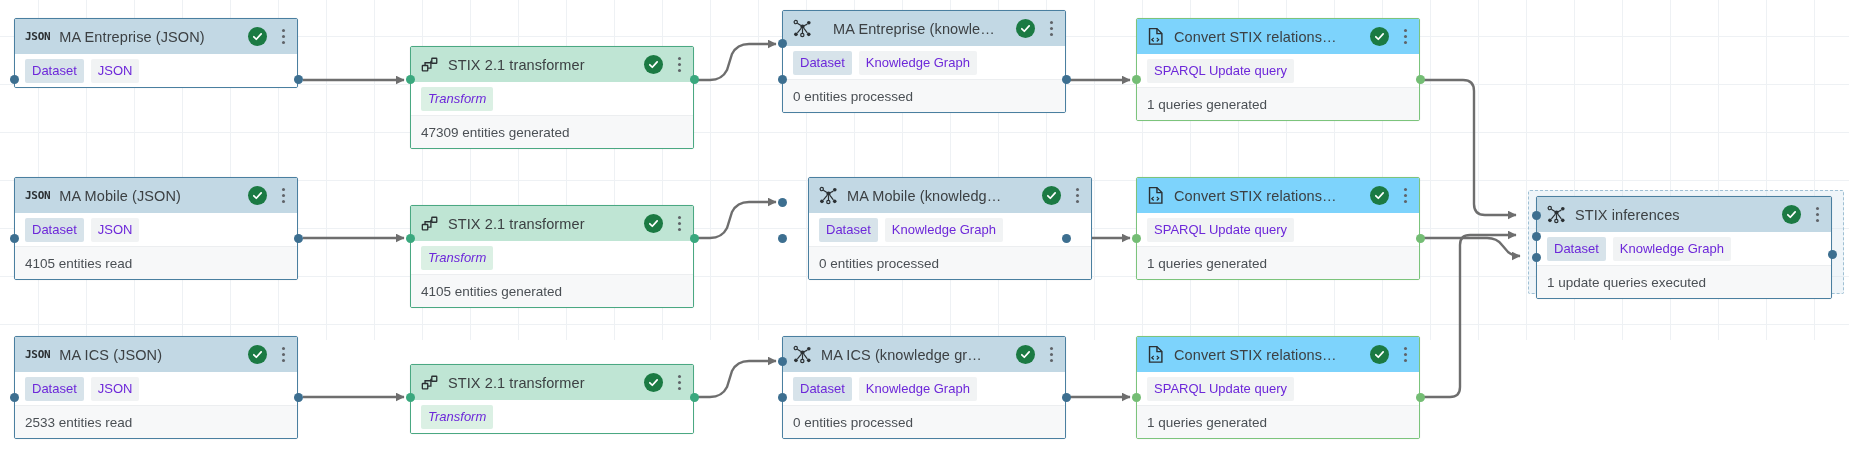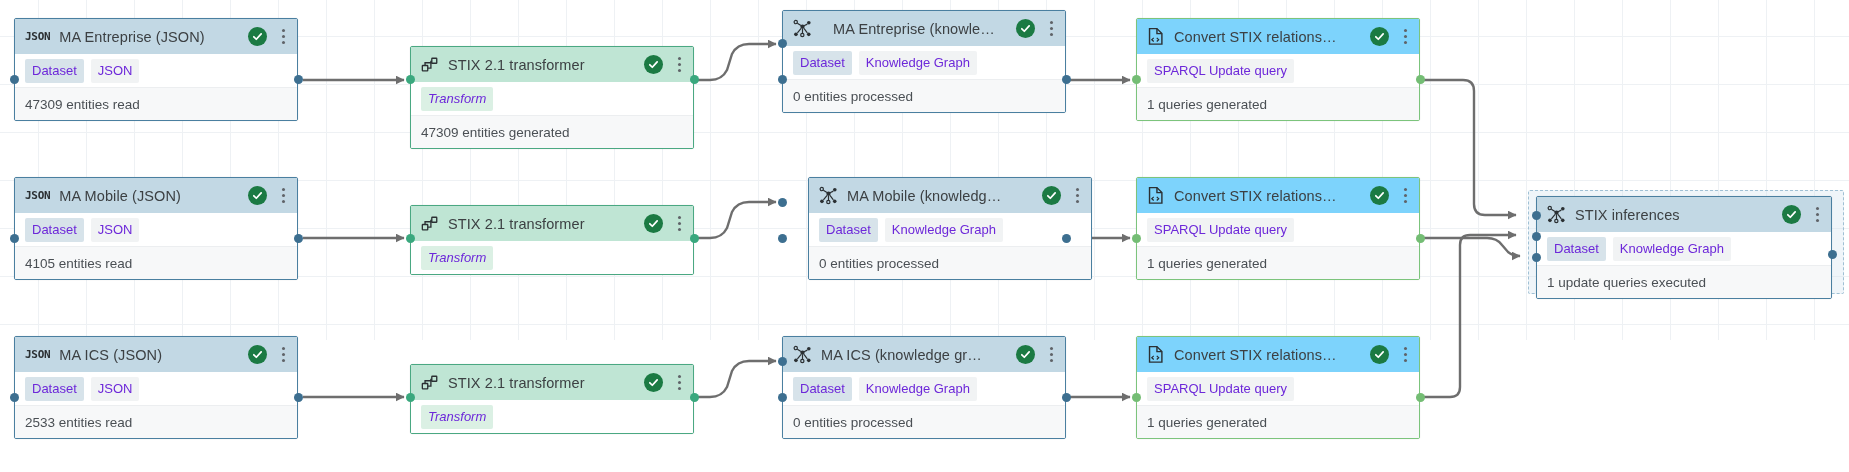--- a/index.html
+++ b/index.html
@@ -190,21 +190,20 @@
       <span class="kebab">
           <i></i>
           <i></i>
           <i></i>
         </span>
     </div>
     <div class="body">
       <span class="chip key">Dataset</span>
       <span class="chip val">JSON</span>
     </div>
-    <div class="foot">47309 entities read</div>
   </div>
   <span class="port b" style="left:10px; top:75px;"></span>
   <span class="port b" style="left:294px; top:75px;"></span>
 
   <div class="node green" style="left:410px; top:18px;">
     <div class="hdr">
       <span class="nicon">
         <svg width="18" height="18" viewBox="0 0 20 20" fill="none" stroke="#2b3033" stroke-width="1.5">
           <rect x="1.5" y="10.5" width="6" height="6" rx="0.6"></rect>
           <rect x="12" y="2.5" width="5.5" height="5.5" rx="0.6"></rect>
@@ -340,20 +339,21 @@
       </span>
       <span class="kebab">
           <i></i>
           <i></i>
           <i></i>
         </span>
     </div>
     <div class="body">
       <span class="chip tgreen">Transform</span>
     </div>
+    <div class="foot">4105 entities generated</div>
   </div>
   <span class="port g" style="left:406px; top:234px;"></span>
   <span class="port g" style="left:690px; top:234px;"></span>
 
   <div class="node blue" style="left:808px; top:177px;">
     <div class="hdr">
       <span class="nicon">
         <svg width="19" height="19" viewBox="0 0 22 22" fill="none" stroke="#2b3033" stroke-width="1.4">
           <circle cx="11" cy="9" r="2.5" fill="#2b3033" stroke="none"></circle>
           <circle cx="3.2" cy="3.6" r="1.9"></circle>

